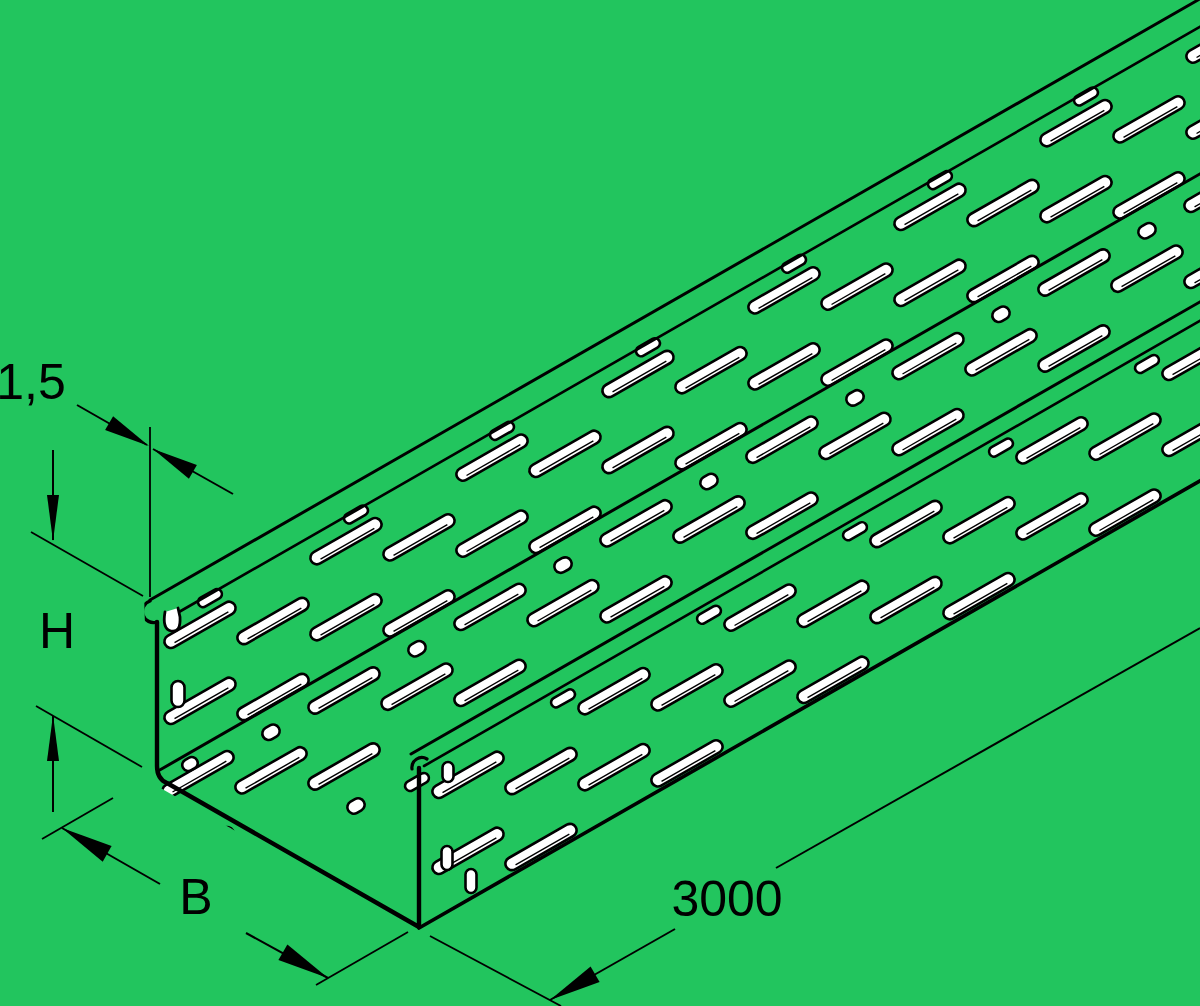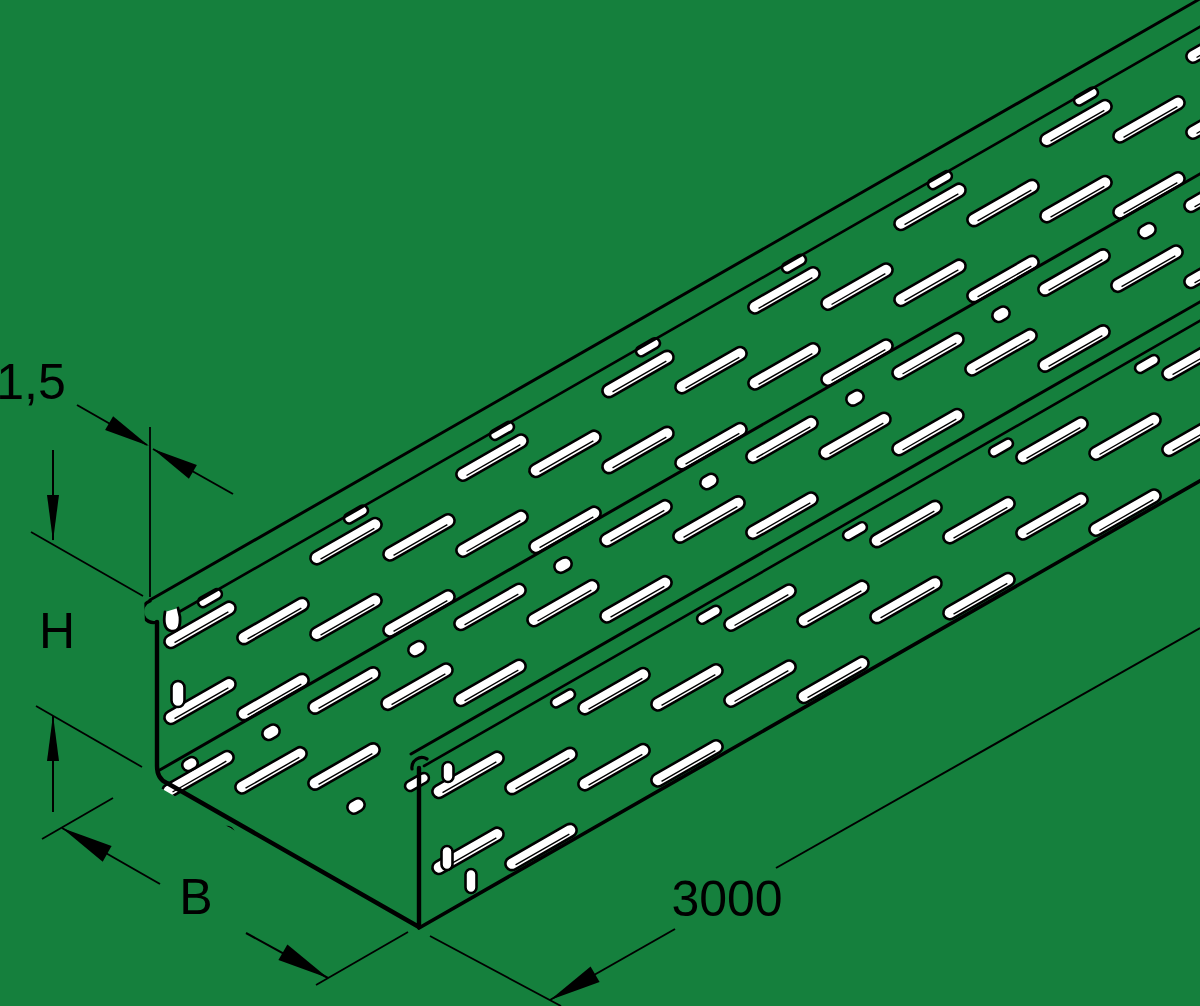--- a/index.html
+++ b/index.html
@@ -1,16 +1,16 @@
 <!DOCTYPE html>
 <html><head>
 <meta charset="utf-8">
 <style>
   html,body{margin:0;padding:0;background:#ffffff;}
-  .page{width:1200px;height:1006px;position:relative;background:#15803d;overflow:hidden;}
+  .page{width:1200px;height:1006px;position:relative;background:#22c55e;overflow:hidden;}
   svg{display:block;}
   text{font-family:"Liberation Sans","DejaVu Sans",sans-serif;fill:#000;}
   .dimtext{font-size:50px;}
 </style>
 </head>
 <body>
 
 <div class="page">
 <svg width="1200" height="1006" viewBox="0 0 1200 1006">
 

